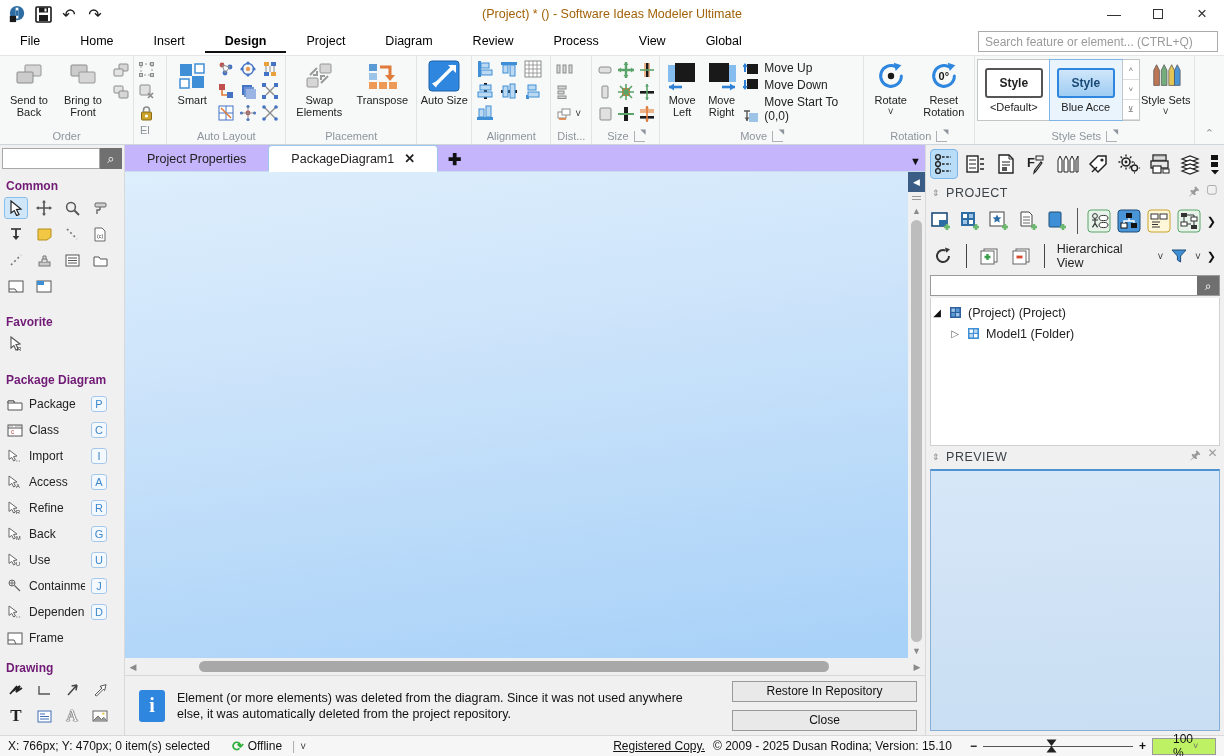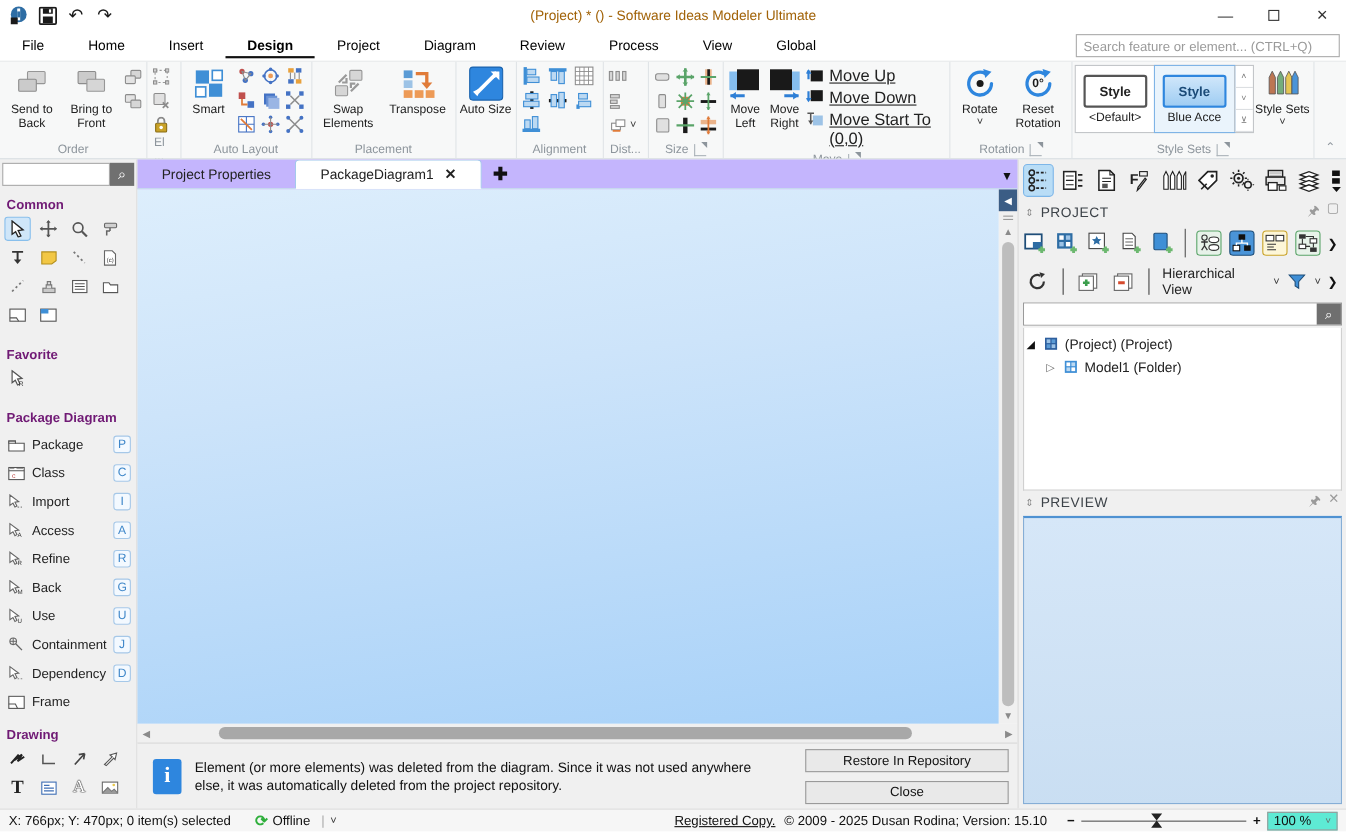--- a/index.html
+++ b/index.html
@@ -30,21 +30,21 @@
   .rgroup-label { height:16px; font-size:11px; color:#8d959c; display:flex; align-items:center; justify-content:center; gap:5px; padding:0 4px; }
   .rbtn { display:flex; flex-direction:column; align-items:center; width:54px; min-height:66px; padding-top:3px; font-size:11px; line-height:12px; text-align:center; color:#222; border-radius:3px; }
   .rbtn .bico { width:32px; height:32px; display:flex; align-items:center; justify-content:center; margin-bottom:2px; }
   .icol { display:flex; flex-direction:column; gap:3px; padding:3px 1px; }
   .mi { width:19px; height:19px; display:flex; align-items:center; justify-content:center; border-radius:2px; }
   .mgrid { display:grid; grid-template-columns:repeat(3,22px); grid-auto-rows:22px; align-content:start; padding:2px 1px; }
   .mgrid .mi { width:20px; height:20px; }
   .launcher { width:11px; height:11px; border:1px solid #aab2b8; border-top:none; border-right:none; position:relative; display:inline-block; }
   .launcher::after { content:"◥"; position:absolute; font-size:7px; color:#8d959c; right:-1px; top:-3px; }
   .move-small { display:flex; flex-direction:column; justify-content:flex-start; gap:3px; padding:4px 2px; }
-  .move-row { display:flex; align-items:flex-start; gap:5px; font-size:15px; color:#222;text-decoration:underline; }
+  .move-row { display:flex; align-items:flex-end; gap:5px; font-size:12px; color:#222; }
   .gallery { display:flex; border:1px solid #c3c6c9; background:#fff; height:62px; margin-top:2px; }
   .gcell { width:72px; display:flex; flex-direction:column; align-items:center; justify-content:center; gap:3px; }
   .gprev { width:58px; height:30px; display:flex; align-items:center; justify-content:center; font-size:12px; font-weight:bold; border-radius:3px; }
   .gprev.default { background:#fff; border:2px solid #555; color:#222; }
   .gprev.blue { background:linear-gradient(#cfe6fa,#9fcdf3); border:2px solid #2e86de; color:#1a4a77; }
   .gcell .gname { font-size:11px; color:#222; }
   .gcell.sel { outline:1px solid #7fb4e6; background:#eaf4fc; }
   .gscroll { width:17px; border-left:1px solid #c3c6c9; display:flex; flex-direction:column; }
   .gscroll div { flex:1; display:flex; align-items:center; justify-content:center; font-size:8px; color:#777; border-bottom:1px solid #dcdfe2; }
   .ribbon-collapse { margin-left:auto; align-self:flex-end; padding:4px 10px; color:#8d959c; font-size:11px; }
@@ -54,21 +54,21 @@
 
   
   .sidebar { width:125px; background:#f0f0f0; border-right:1px solid #d9d9d9; display:flex; flex-direction:column; overflow:hidden; flex:0 0 auto; }
   .side-search { display:flex; margin:3px 2px 4px; }
   .side-search input { flex:1; height:21px; border:1px solid #a8a8a8; min-width:0; padding:0 4px; font-family:"Liberation Sans",sans-serif; }
   .side-search .sbtn { width:22px; height:21px; background:#707070; color:#fff; display:flex; align-items:center; justify-content:center; font-size:13px; }
   .ssec { font-weight:bold; font-size:12px; color:#701a75; padding:6px 6px 4px; }
   .tool-grid { display:grid; grid-template-columns:repeat(4,28px); grid-auto-rows:26px; padding:0 4px; }
   .tico { width:24px; height:22px; display:flex; align-items:center; justify-content:center; border-radius:3px; font-size:14px; color:#333; }
   .tico.sel { background:#cfe6f9; border:1px solid #88bfec; }
-  .pd-item { display:flex; align-items:center; height:26px; padding:0 5px 0 6px; gap:6px; }
+  .pd-item { display:flex; align-items:center; height:26px; padding:0 17px 0 6px; gap:6px; }
   .pd-item .picon { width:17px; height:15px; display:flex; align-items:center; justify-content:center; flex:0 0 auto; }
   .pd-item .plabel { flex:1; font-size:12px; color:#222; white-space:nowrap; overflow:hidden; }
   .badge { width:16px; height:16px; border:1px solid #a6c8e8; border-radius:3px; background:#f3f9ff; color:#3f87c9; font-size:11px; display:flex; align-items:center; justify-content:center; flex:0 0 auto; }
 
   
   .center { width:800px; display:flex; flex-direction:column; min-width:0; flex:0 0 auto; }
   .tabbar { height:27px; display:flex; align-items:flex-end; background:#c4b5fd; border-bottom:1px solid #c8dcee; position:relative; }
   .tab { padding:5px 22px; font-size:12.5px; color:#222; }
   .tab.active { border:1px solid #9cc6ea; border-bottom:1px solid #fff; border-radius:4px 4px 0 0; background:#fff; display:flex; align-items:center; gap:10px; margin-bottom:-1px; }
   .tab .closex { font-size:13px; font-weight:bold; color:#222; }
@@ -123,21 +123,21 @@
   
   .statusbar { height:21px; background:#f6f6f6; border-top:1px solid #d9d9d9; display:flex; align-items:center; font-size:12px; color:#111; padding:0 8px; gap:8px; flex:0 0 auto; }
   .offline-wrap { display:flex; align-items:center; gap:4px; margin-left:14px; }
   .offline-ico { color:#2faf3c; font-weight:bold; font-size:14px; line-height:12px; }
   .offline-sep { color:#aaa; margin:0 1px 0 6px; }
   .link { text-decoration:underline; color:#111; }
   .zoom-area { display:flex; align-items:center; gap:6px; margin-left:10px; }
   .zslider { width:150px; height:14px; position:relative; display:flex; align-items:center; }
   .zslider .track { width:100%; height:1px; background:#555; }
   .zmarker { position:absolute; left:42%; top:0; }
-  .zoombox { width:64px; height:17px; border:1px solid #9a9a9a; background:#5eead4; display:flex; align-items:center; justify-content:space-between; padding:0 5px; font-size:12px; }
+  .zoombox { width:64px; height:17px; border:1px solid #9a9a9a; background:#bef264; display:flex; align-items:center; justify-content:space-between; padding:0 20px; font-size:12px; }
   .zoombox .chev { font-size:9px; color:#666; }
   .statusbar .grow { flex:1; }
 
   svg { display:block; }
 </style>
 </head>
 <body>
 
 <div class="app">
 

